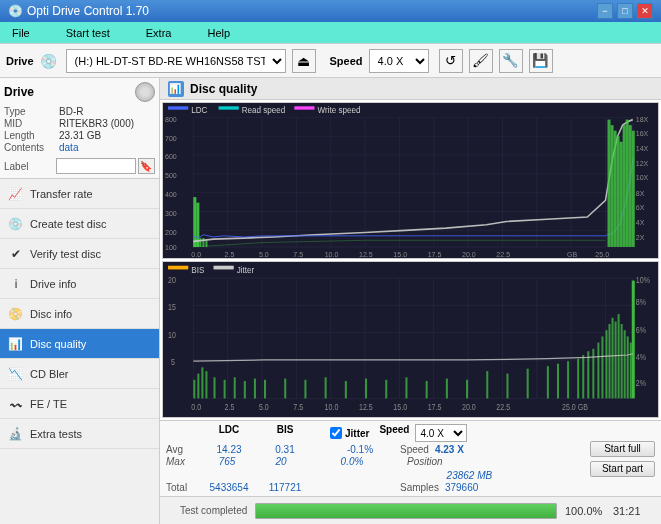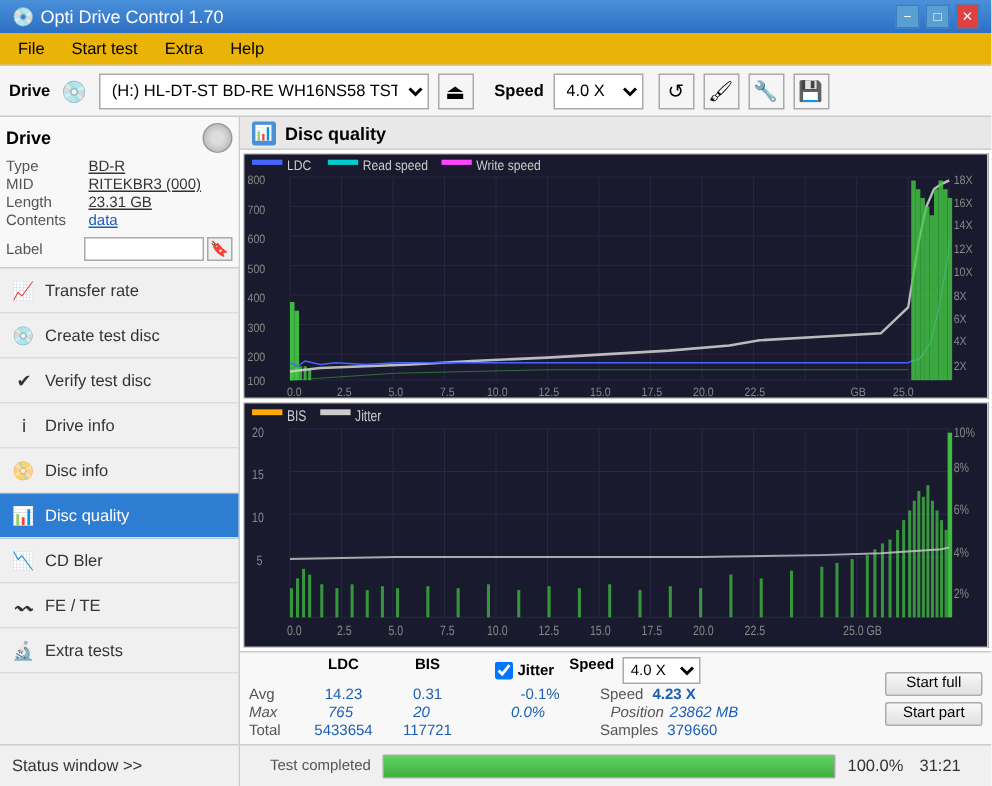--- a/index.html
+++ b/index.html
@@ -7,21 +7,21 @@
     
     
     .title-bar { background: linear-gradient(to bottom, #4a90d9, #2d6fc4); color: white; height: 22px; display: flex; align-items: center; justify-content: space-between; padding: 0 8px; font-size: 12px; }
     .title-bar-title { display: flex; align-items: center; gap: 4px; }
     .title-bar-controls { display: flex; gap: 4px; }
     .title-btn { width: 16px; height: 16px; background: #5a9fd4; border: 1px solid #3a7fc0; color: white; font-size: 9px; cursor: pointer; display: flex; align-items: center; justify-content: center; }
     .title-btn.close { background: #e04040; }
     .title-btn.max { background: #5a9fd4; }
     
     
-    .menu-bar { background: #eab308; border-bottom: 1px solid #ccc; height: 22px; display: flex; align-items: center; padding: 0 4px; gap: 2px; }
+    .menu-bar { background: #5eead4; border-bottom: 1px solid #ccc; height: 22px; display: flex; align-items: center; padding: 0 4px; gap: 20px; }
     .menu-item { padding: 2px 8px; cursor: pointer; font-size: 11px; border-radius: 2px; }
     
     
     .drive-bar { background: #f5f5f5; border-bottom: 1px solid #ccc; height: 34px; display: flex; align-items: center; padding: 0 6px; gap: 6px; }
     .drive-label { font-size: 11px; font-weight: bold; }
     .drive-select { height: 24px; font-size: 11px; width: 220px; border: 1px solid #aaa; background: white; padding: 2px 4px; }
     .eject-btn { height: 24px; width: 24px; border: 1px solid #aaa; background: #f5f5f5; cursor: pointer; display: flex; align-items: center; justify-content: center; font-size: 14px; }
     .speed-label { font-size: 11px; font-weight: bold; margin-left: 8px; }
     .speed-select { height: 24px; font-size: 11px; width: 60px; border: 1px solid #aaa; background: white; padding: 2px 4px; }
     .toolbar-btn { height: 24px; width: 24px; border: 1px solid #aaa; background: #f5f5f5; cursor: pointer; display: flex; align-items: center; justify-content: center; }
@@ -30,21 +30,21 @@
     .main { display: flex; height: calc(524px - 22px - 22px - 34px); }
     
     
     .sidebar { width: 160px; background: #f0f0f0; border-right: 1px solid #ccc; display: flex; flex-direction: column; }
     .disc-panel { border-bottom: 1px solid #ccc; padding: 4px; background: #f8f8f8; }
     .disc-header { display: flex; align-items: center; justify-content: space-between; margin-bottom: 4px; }
     .disc-title { font-size: 12px; font-weight: bold; }
     .disc-icon { width: 20px; height: 20px; border-radius: 50%; background: radial-gradient(circle, #ddd 30%, #aaa 100%); border: 1px solid #999; }
     .disc-row { display: flex; font-size: 10px; margin-bottom: 1px; }
     .disc-field { width: 55px; color: #555; }
-    .disc-value { color: #333; font-weight: 500; text-decoration: underline; }
+    .disc-value { color: #333; font-weight: 500; }
     .disc-value.blue { color: #1a5fb4; }
     .label-row { display: flex; align-items: center; margin-top: 5px; font-size: 10px; }
     .label-input { width: 80px; height: 16px; border: 1px solid #aaa; background: white; font-size: 10px; padding: 1px 3px; }
     
     
     .nav-items { flex: 1; }
     .nav-item { height: 30px; display: flex; align-items: center; padding: 0 8px; cursor: pointer; font-size: 11px; border-bottom: 1px solid #ddd; gap: 6px; color: #333; }
     .nav-item.active { background: #2d7dd2; color: white; }
     .nav-icon { width: 16px; height: 16px; display: flex; align-items: center; justify-content: center; font-size: 12px; }
     
@@ -178,23 +178,20 @@
       <div class="nav-item">
         <span class="nav-icon">〰</span>
         <span>FE / TE</span>
       </div>
       <div class="nav-item">
         <span class="nav-icon">🔬</span>
         <span>Extra tests</span>
       </div>
     </div>
 
-    <div class="status-window">
-      <span>Status window &gt;&gt;</span>
-    </div>
   </div>
 
   <div class="content">
 
     <div class="dq-header">
       <div class="dq-icon">📊</div>
       <span class="dq-title">Disc quality</span>
     </div>
 
     <div class="charts-area">
@@ -425,21 +422,21 @@
             <div style="margin-left:4px; font-size:10px; color:#1a5fb4; font-weight:bold;">4.23 X</div>
           </div>
 
           <div style="display:flex; gap:0; margin-bottom:1px;font-style:italic;">
             <div style="width:32px; font-size:10px; color:#555;">Max</div>
             <div style="width:58px; text-align:center; font-size:10px; color:#1a5fb4;">765</div>
             <div style="width:50px; text-align:center; font-size:10px; color:#1a5fb4;">20</div>
             <div style="width:16px;"></div>
             <div style="width:60px; text-align:center; font-size:10px; color:#1a5fb4;">0.0%</div>
             <div style="margin-left:25px; font-size:10px; color:#555;">Position</div>
-            <div style="margin-left:4px; font-size:10px; color:#1a5fb4;">23862 MB</div>
+            <div style="margin-left:4px; font-size:10px; color:#1a5fb4;margin-top:14px;">23862 MB</div>
           </div>
 
           <div style="display:flex; gap:2px;">
             <div style="width:32px; font-size:10px; color:#555;">Total</div>
             <div style="width:58px; text-align:center; font-size:10px; color:#1a5fb4;">5433654</div>
             <div style="width:50px; text-align:center; font-size:10px; color:#1a5fb4;">117721</div>
             <div style="width:16px;"></div>
             <div style="width:60px;"></div>
             <div style="margin-left:8px; font-size:10px; color:#555;">Samples</div>
             <div style="margin-left:4px; font-size:10px; color:#1a5fb4;">379660</div>

